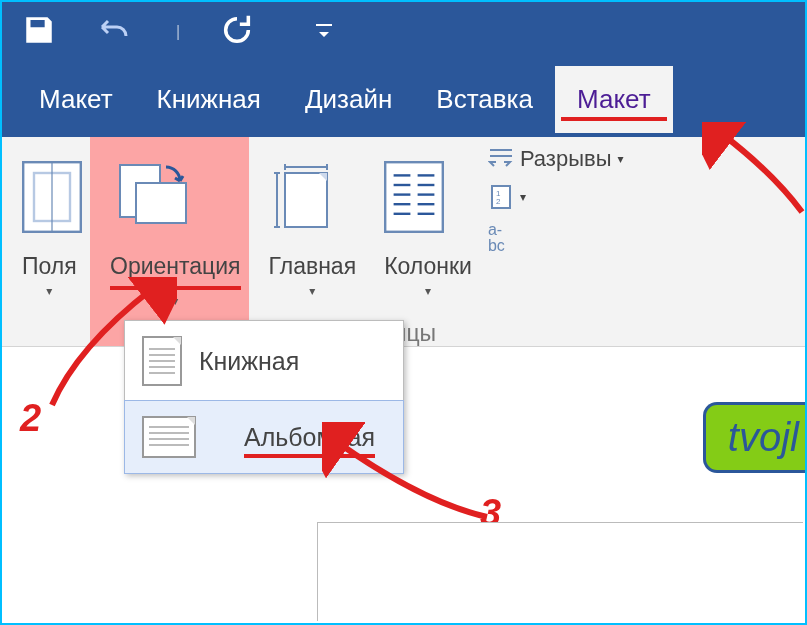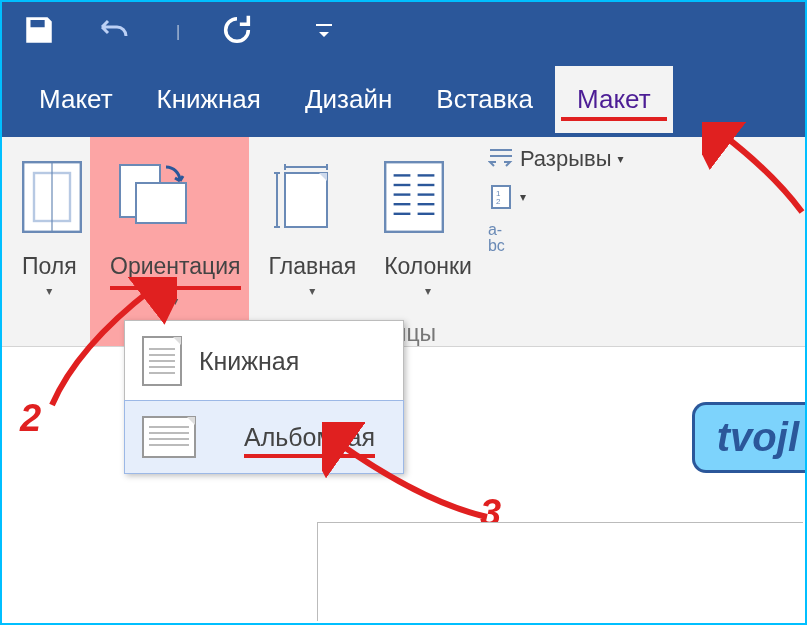--- a/index.html
+++ b/index.html
@@ -28,21 +28,21 @@
 
 .dropdown { position: absolute; left: 122px; top: 318px; width: 280px; background: #fff; border: 1px solid #bcbcbc; box-shadow: 2px 2px 6px rgba(0,0,0,.25); }
 .dropdown .ditem { display: flex; align-items: center; gap: 16px; padding: 14px 16px; font-size: 25px; color: #444; cursor: pointer; }
 .dropdown .ditem.hover { background: #e6eefb; border: 1px solid #9cb8e6; margin: -1px; }
 .dropdown .ditem.hover .dtext { position: relative; margin-left: 31px; }
 .dropdown .ditem.hover .dtext::after { content: ""; position: absolute; left: 0; right: 0; bottom: -6px; height: 4px; background: #e02020; }
 
 .annot { position: absolute; color: #e02020; font-size: 38px; font-weight: 700; font-style: italic; }
 .arrow-svg { position: absolute; pointer-events: none; }
 
-.watermark { position: absolute; right: 0; top: 400px; border: 3px solid #2b579a; border-radius: 14px 0 0 14px; padding: 10px 6px 10px 22px; font-size: 40px; color: #2b579a; font-style: italic; font-weight: 700; background: #7dd3fc; border-right: none; }
+.watermark { position: absolute; right: 0; top: 400px; border: 3px solid #2b579a; border-radius: 14px 0 0 14px; padding: 10px 6px 10px 22px; font-size: 40px; color: #2b579a; font-style: italic; font-weight: 400; background: #84cc16; border-right: none; }
 
 .docarea { position: absolute; left: 315px; top: 520px; right: 2px; bottom: 2px; background: #fff; border: 1px solid #bbb; border-right: none; border-bottom: none; }
 </style>
 </head>
 <body>
 
 <div class="titlebar">
   <span>
     <svg width="34" height="34" viewBox="0 0 24 24">
         <path fill="#fff" d="M3 3h15l3 3v15H3V3zm3 2v5h10V5H6zm1 9h10v5H7v-5z"></path>

